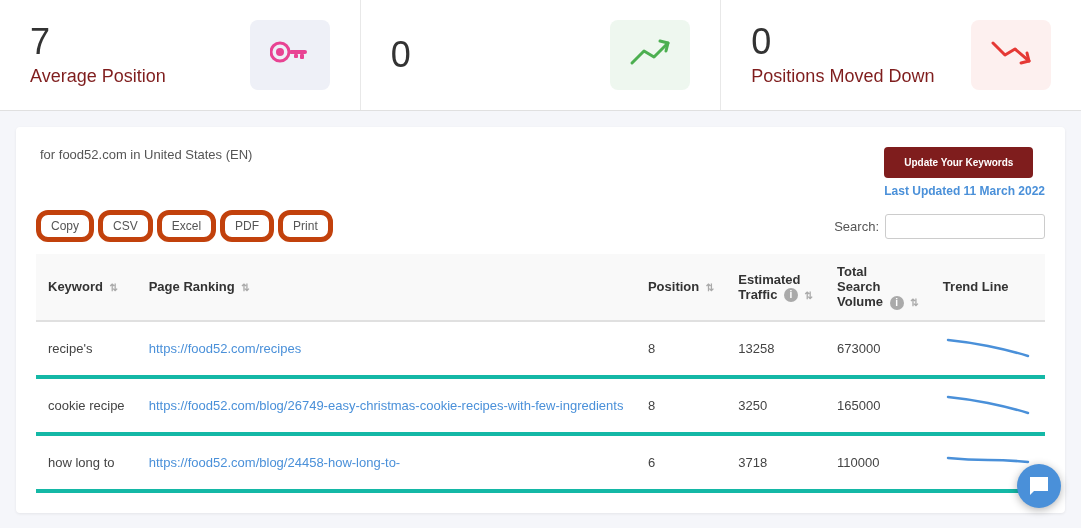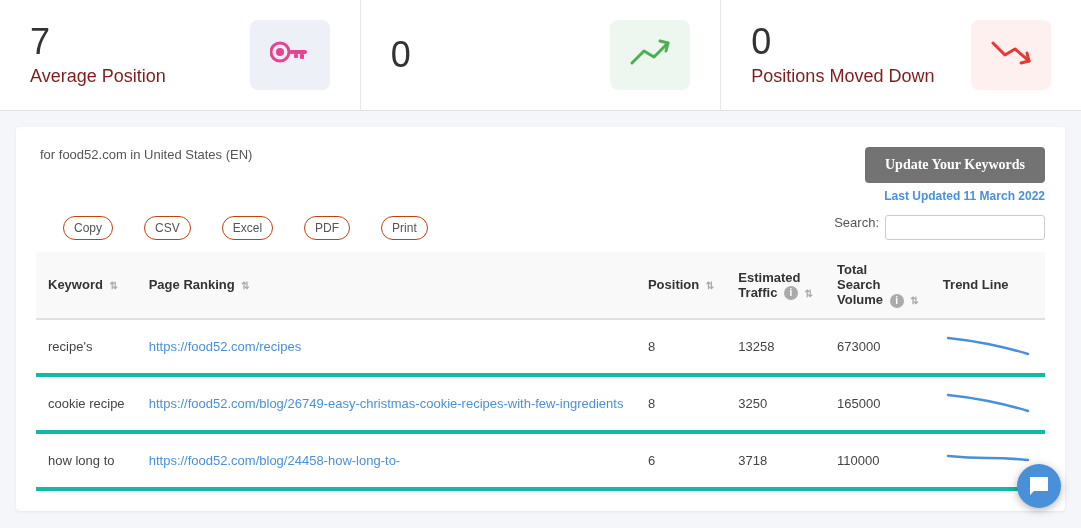--- a/index.html
+++ b/index.html
@@ -69,62 +69,60 @@
       color: #2c2c2c;
     }
 
     .rankings-subtitle {
       font-size: 13px;
       color: #555;
       padding-left: 4px;
     }
 
     .update-btn {
-      background: #737373;
+      background: #7f1d1d;
       color: #fff;
       border: none;
       border-radius: 4px;
       padding: 10px 20px;
-      font-size: 14px;
+      font-size: 10px;
       font-weight: 600;
       cursor: pointer;
       white-space: nowrap;
-      font-family: Liberation Serif, serif;
     }
 
     .last-updated {
       font-size: 12px;
       color: #888;
       text-align: right;
       margin-top: 6px;
     }
     .last-updated span { color: #4a90d9; font-weight: 600; }
 
     .toolbar {
       display: flex;
       align-items: center;
       justify-content: space-between;
       margin: 12px 0;
     }
 
     .toolbar-buttons { display: flex; gap: 4px; }
     .toolbar-btn {
-      border: 1px solid #c2410c;
+      border: 5px solid #c2410c;
       background: #fff;
       color: #555;
       padding: 4px 10px;
       border-radius: 12px;
       font-size: 12px;
       cursor: pointer;
-      margin-left: 27px;
     }
 
     .search-area {
       display: flex;
-      align-items: flex-start;
+      align-items: center;
       gap: 6px;
       font-size: 13px;
       color: #555;
     }
     .search-input {
       border: 1px solid #ccc;
       padding: 4px 8px;
       border-radius: 3px;
       font-size: 13px;
       width: 160px;

